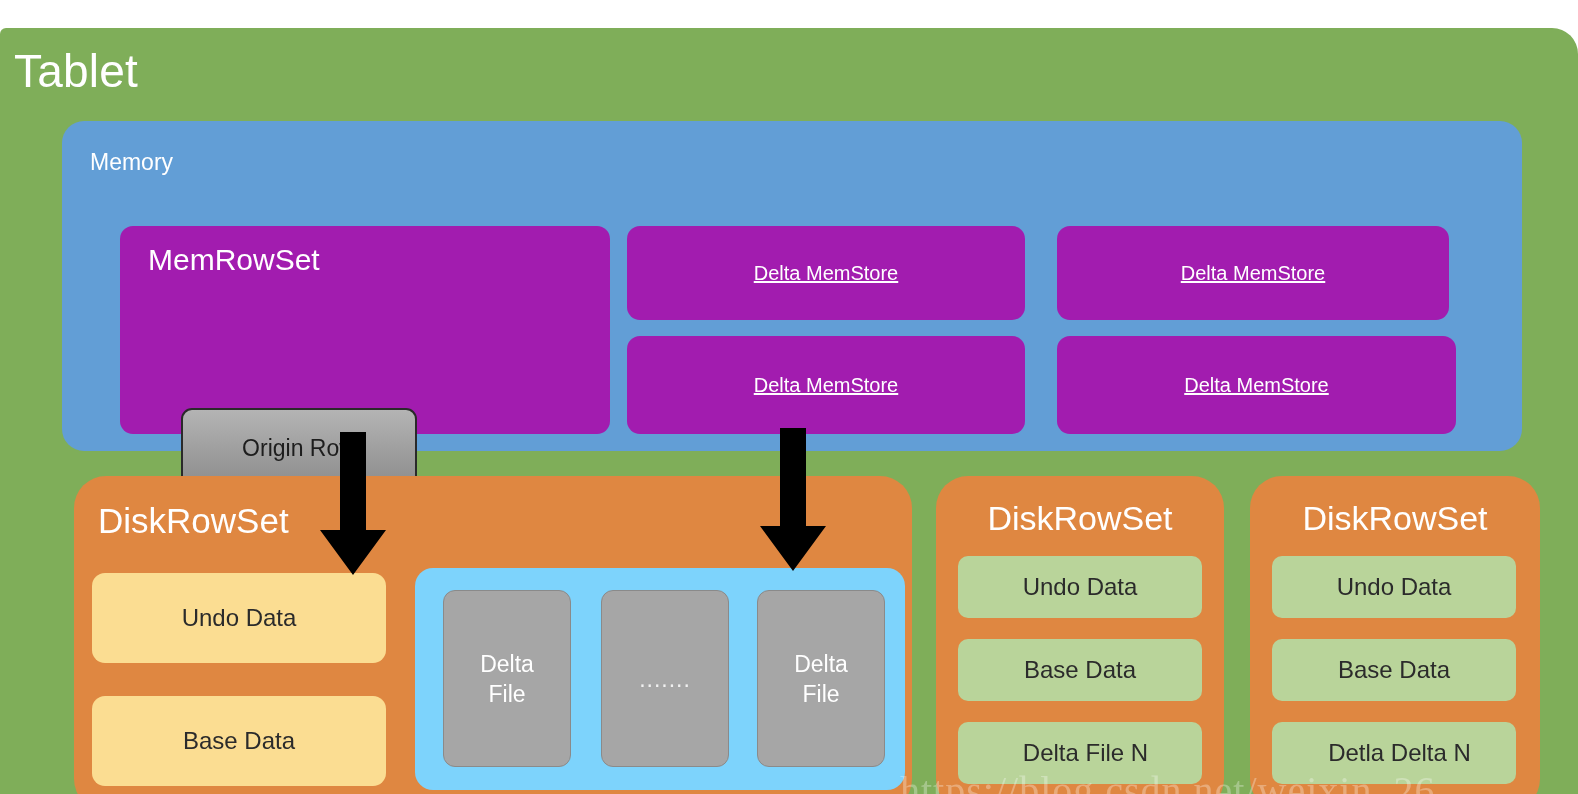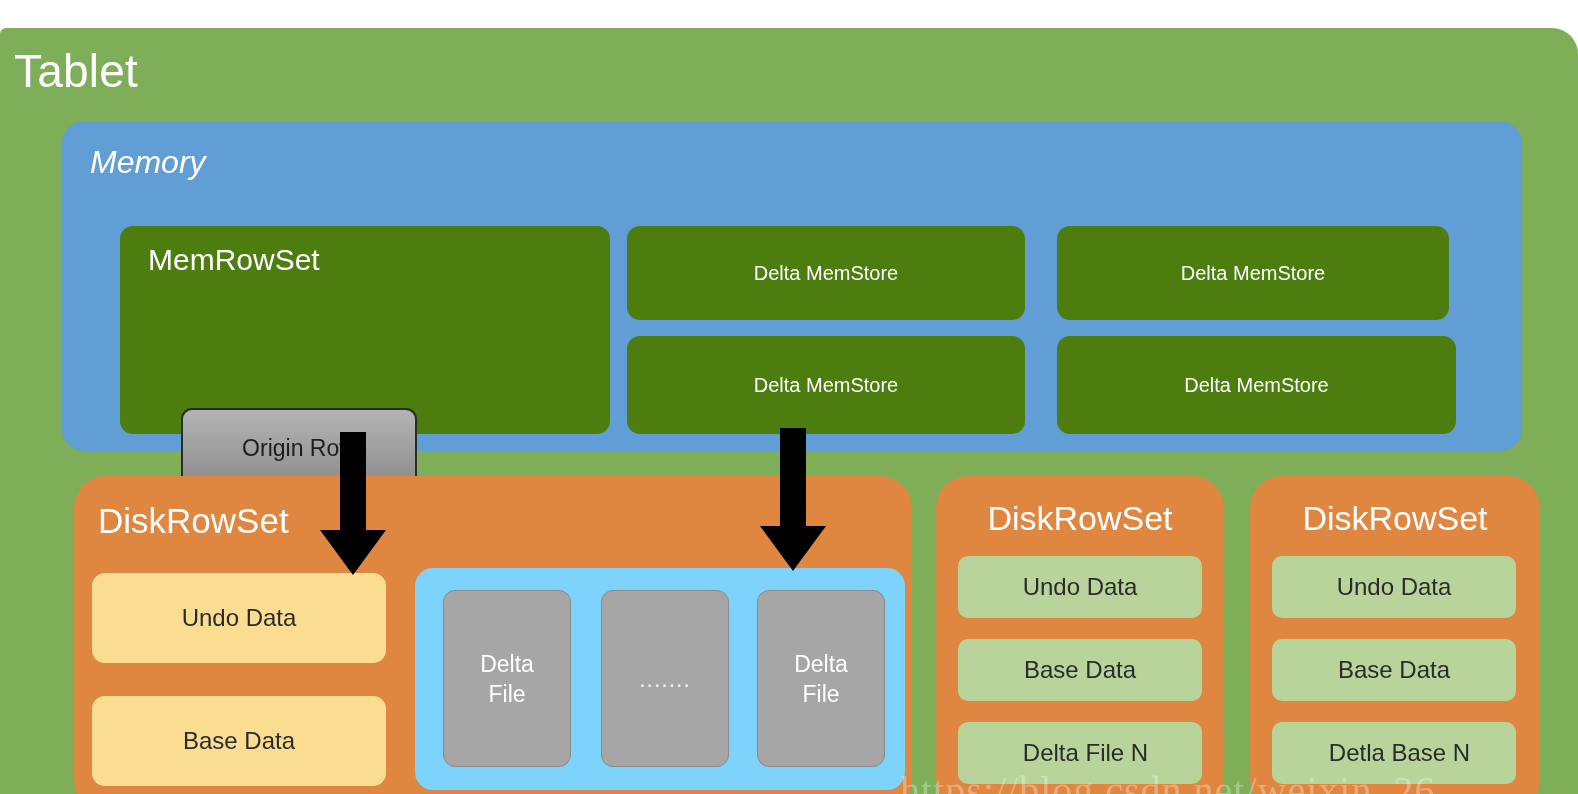--- a/index.html
+++ b/index.html
@@ -50,33 +50,33 @@
     top: 93px;
     width: 1460px;
     height: 330px;
     background: #629ed6;
     border-radius: 22px;
   }
   .memory-title {
     position: absolute;
     left: 28px;
     top: 22px;
-    font-size: 32px;
+    font-size: 23px;
     line-height: 38px;
     color: #ffffff;
     white-space: nowrap;
-    font-style: italic;
   }
 
   
   .yellow-box {
     position: absolute;
-    background: #4d7c0f;
+    background: #a21caf;
     border-radius: 13px;
     box-sizing: border-box;
+    text-decoration: underline;
   }
   .memrowset {
     left: 58px;
     top: 105px;
     width: 490px;
     height: 208px;
   }
   .memrowset-title {
     position: absolute;
     left: 28px;
@@ -318,17 +318,17 @@
       <div class="drs-title">DiskRowSet</div>
       <div class="green-chip gc-1">Undo Data</div>
       <div class="green-chip gc-2">Base Data</div>
       <div class="green-chip gc-3">Delta File N</div>
     </div>
 
     <div class="drs drs-c">
       <div class="drs-title">DiskRowSet</div>
       <div class="green-chip gc-1">Undo Data</div>
       <div class="green-chip gc-2">Base Data</div>
-      <div class="green-chip gc-3">Detla Base N</div>
+      <div class="green-chip gc-3">Detla Delta N</div>
     </div>
 
   </div>
 </div>
 
 </body></html>

